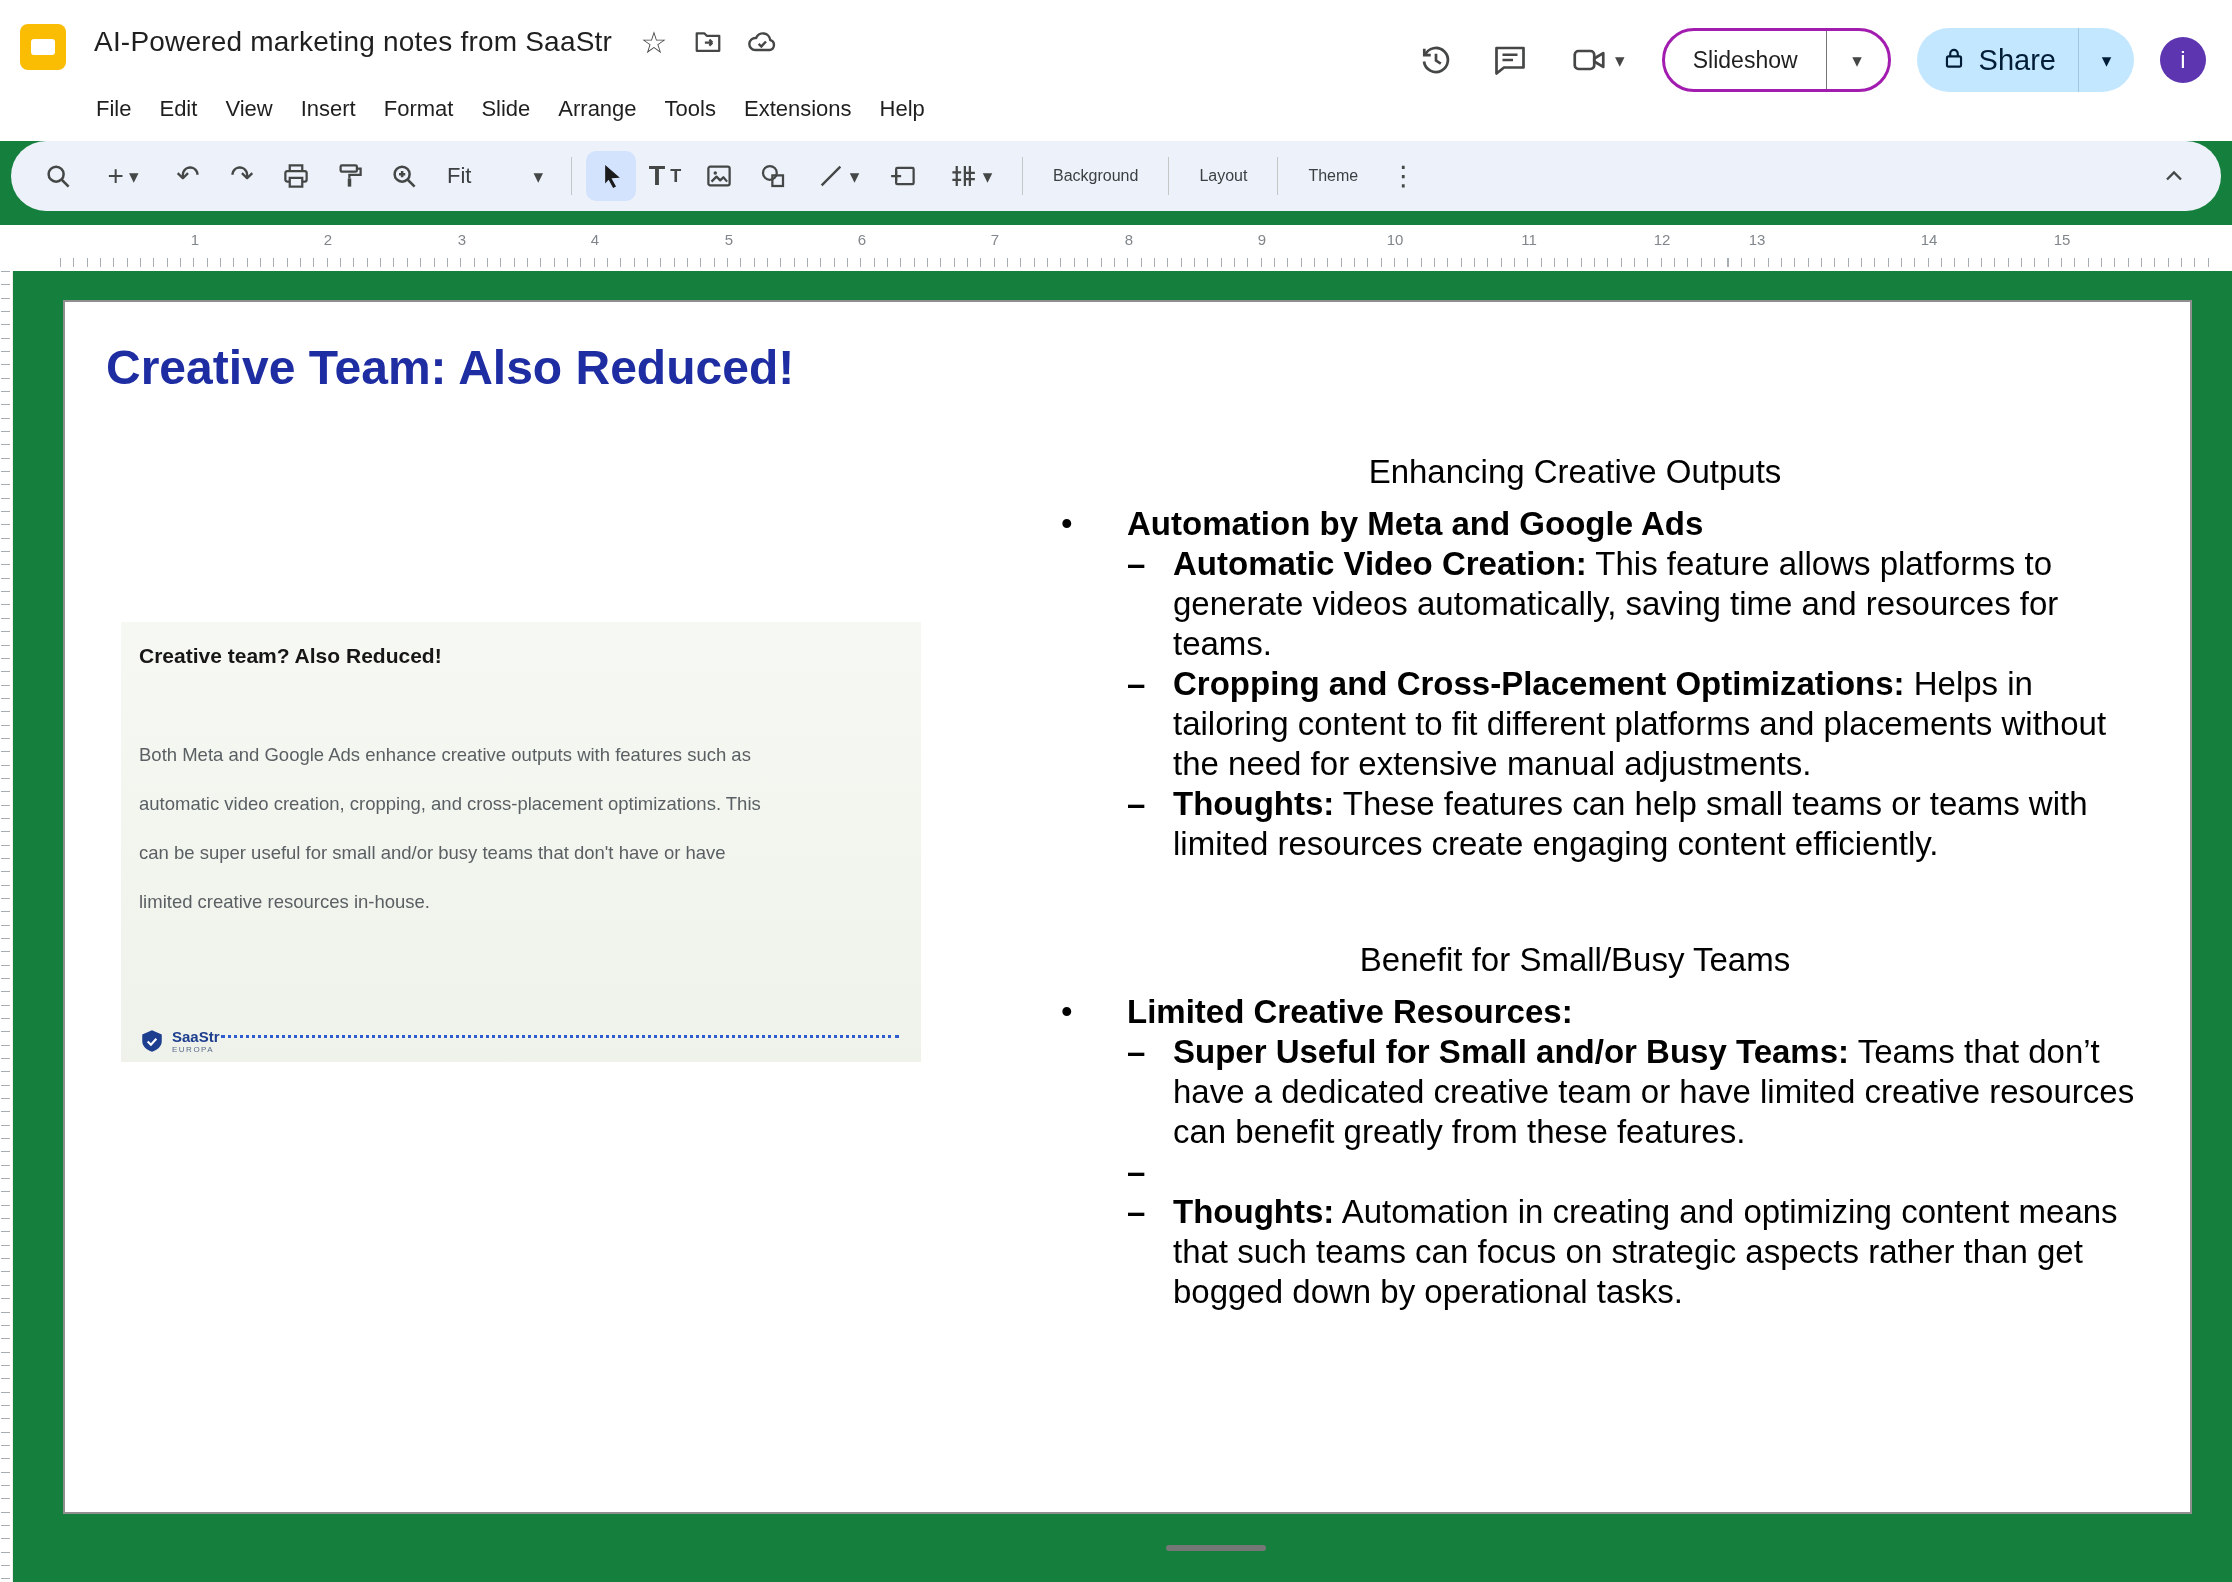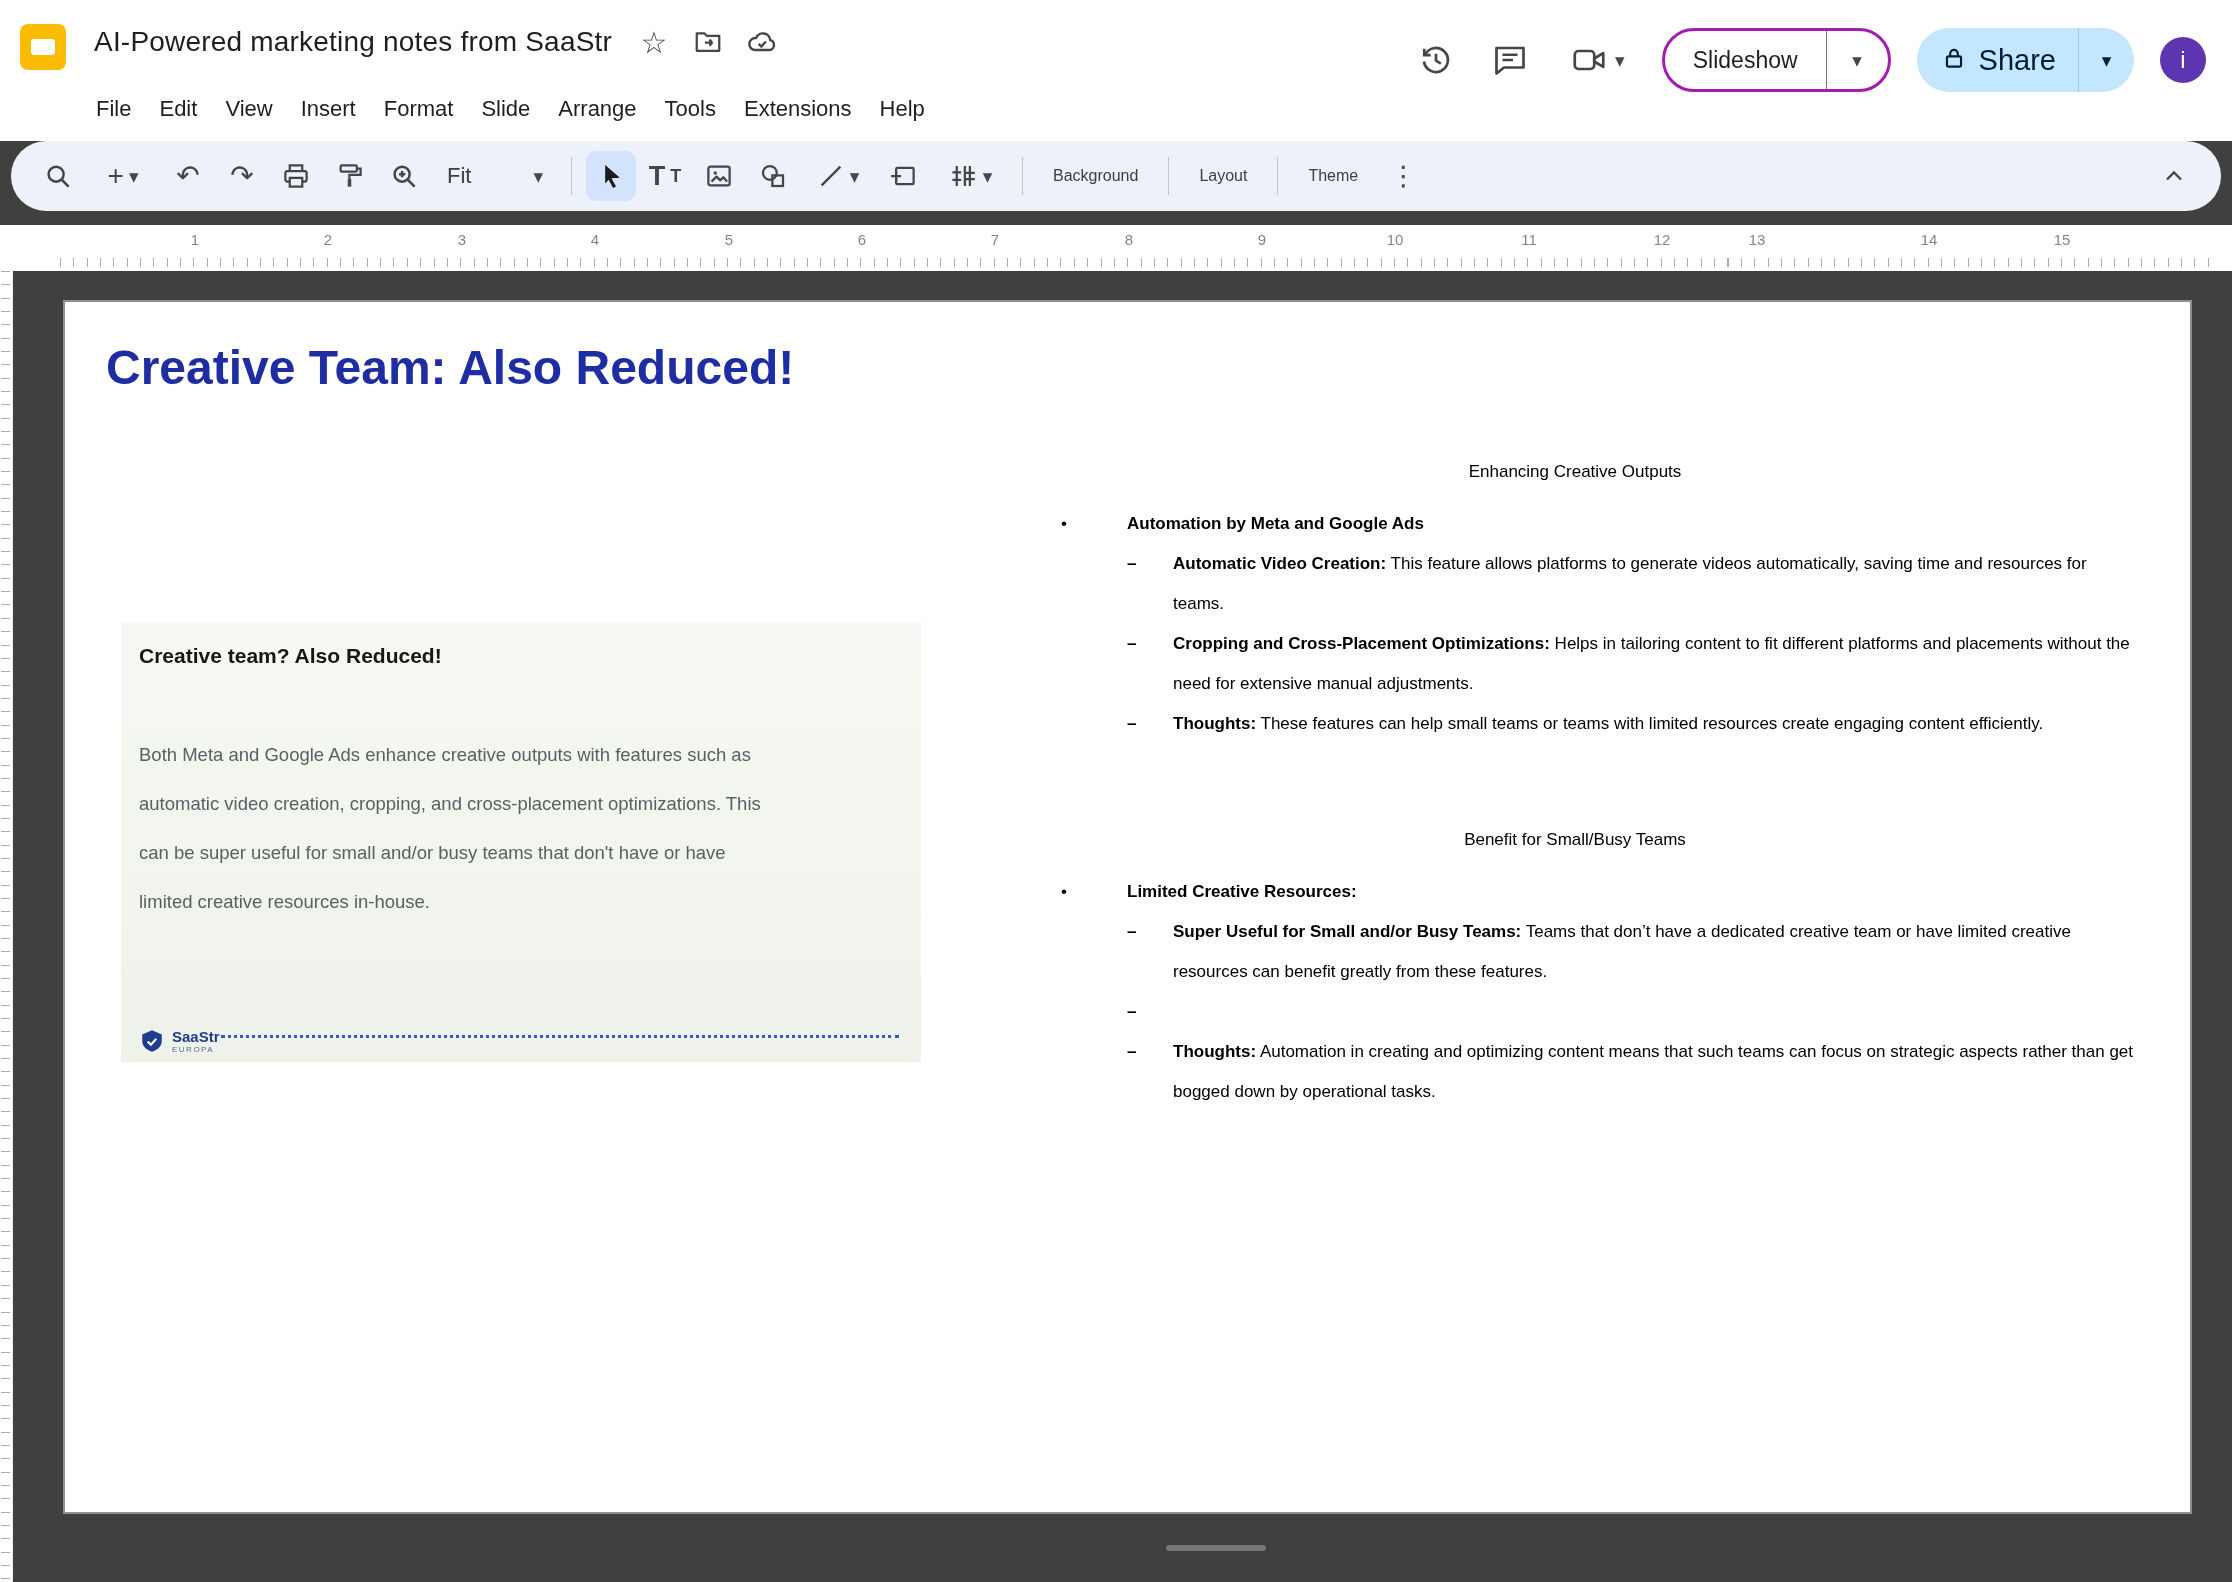--- a/index.html
+++ b/index.html
@@ -1,18 +1,18 @@
 <!DOCTYPE html>
 <html><head>
 <meta charset="utf-8">
 <style>
   * { box-sizing: border-box; margin: 0; padding: 0; }
   html,body { width: 2232px; height: 1582px; }
   body { font-family: "Liberation Sans", sans-serif; background:#fff; overflow:hidden; position:relative; }
-  #app { position:absolute; inset:0; background:#404040; }
+  #app { position:absolute; inset:0; background:#15803d; }
 
   
   .header { position:absolute; left:0; top:0; width:100%; height:141px; background:#fff; }
   .logo { position:absolute; left:20px; top:24px; width:46px; height:46px; background:#fbbc04; border-radius:8px; }
   .logo .inner { position:absolute; left:11px; top:15px; width:24px; height:16px; background:#fff; border-radius:3px; }
   .title-row { position:absolute; left:94px; top:26px; display:flex; align-items:center; gap:26px; }
   .doc-title { font-size:28px; color:#1f1f1f; font-weight:500; letter-spacing:0.2px; }
   .title-icons { display:flex; align-items:center; gap:22px; color:#444746; }
   .title-icons .ic { width:32px; height:32px; display:flex; align-items:center; justify-content:center; }
   .star-glyph { font-size:30px; color:#444746; }
@@ -61,21 +61,21 @@
 
   .shot { position:absolute; left:56px; top:320px; width:800px; height:440px; background:linear-gradient(#f6f9f3,#eef2ea); }
   .shot-heading { position:absolute; left:18px; top:22px; font-size:21px; font-weight:700; color:#161616; }
   .shot-body { position:absolute; left:18px; top:108px; font-size:18.5px; color:#5a5f63; line-height:49px; }
   .shot-logo { position:absolute; left:18px; bottom:8px; display:flex; align-items:center; gap:7px; }
   .shot-logo .words { display:flex; flex-direction:column; line-height:1; }
   .logo-primary { font-size:15px; font-weight:700; color:#1d3d8f; }
   .logo-secondary { font-size:8px; letter-spacing:1.5px; color:#5a6b8c; margin-top:2px; }
   .squiggle { position:absolute; left:100px; right:22px; bottom:24px; height:0; border-top:3px dotted #2e5bd0; }
 
-  .notes-box { position:absolute; left:950px; top:150px; width:1120px; font-size:17px; line-height:40px; color:#000; }
+  .notes-box { position:absolute; left:950px; top:150px; width:1120px; font-size:33px; line-height:40px; color:#000; }
   .note-heading { text-align:center; margin-bottom:12px; }
   .note-heading.second { margin-top:76px; }
   .li1 { display:flex; padding-left:46px; }
   .li1 .m1 { width:66px; flex:none; }
   .li2 { display:flex; padding-left:112px; }
   .li2 .m2 { width:46px; flex:none; font-weight:700; }
   .t { flex:1; }
   .b { font-weight:700; }
 
   .resize-handle { position:absolute; left:1166px; top:1545px; width:100px; height:6px; border-radius:3px; background:#747775; }

